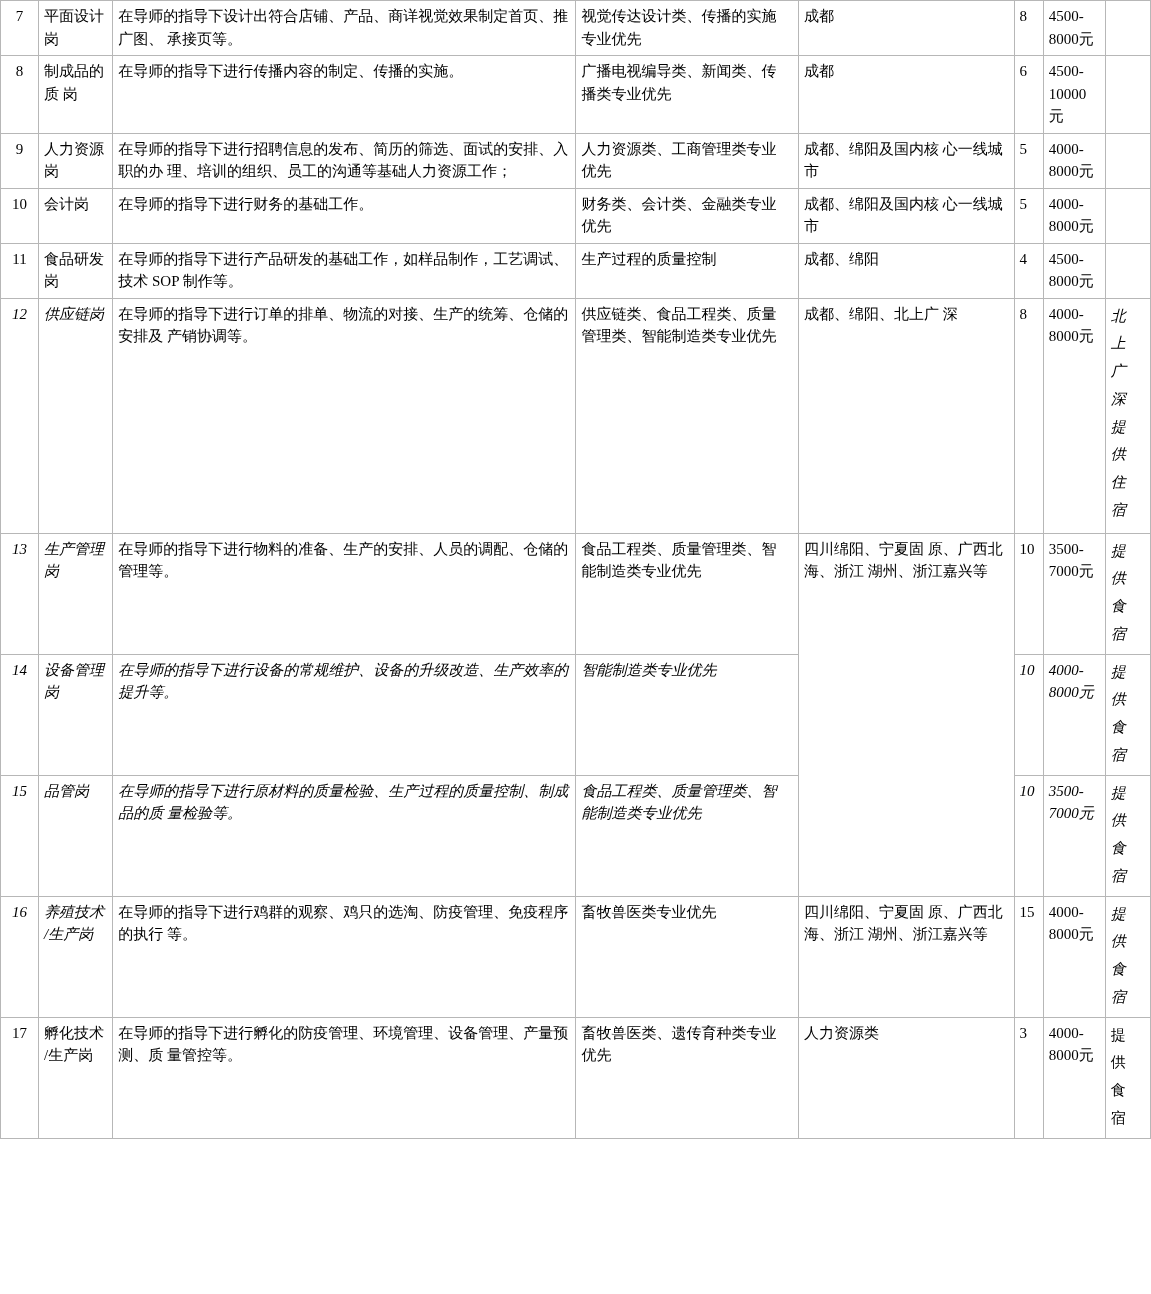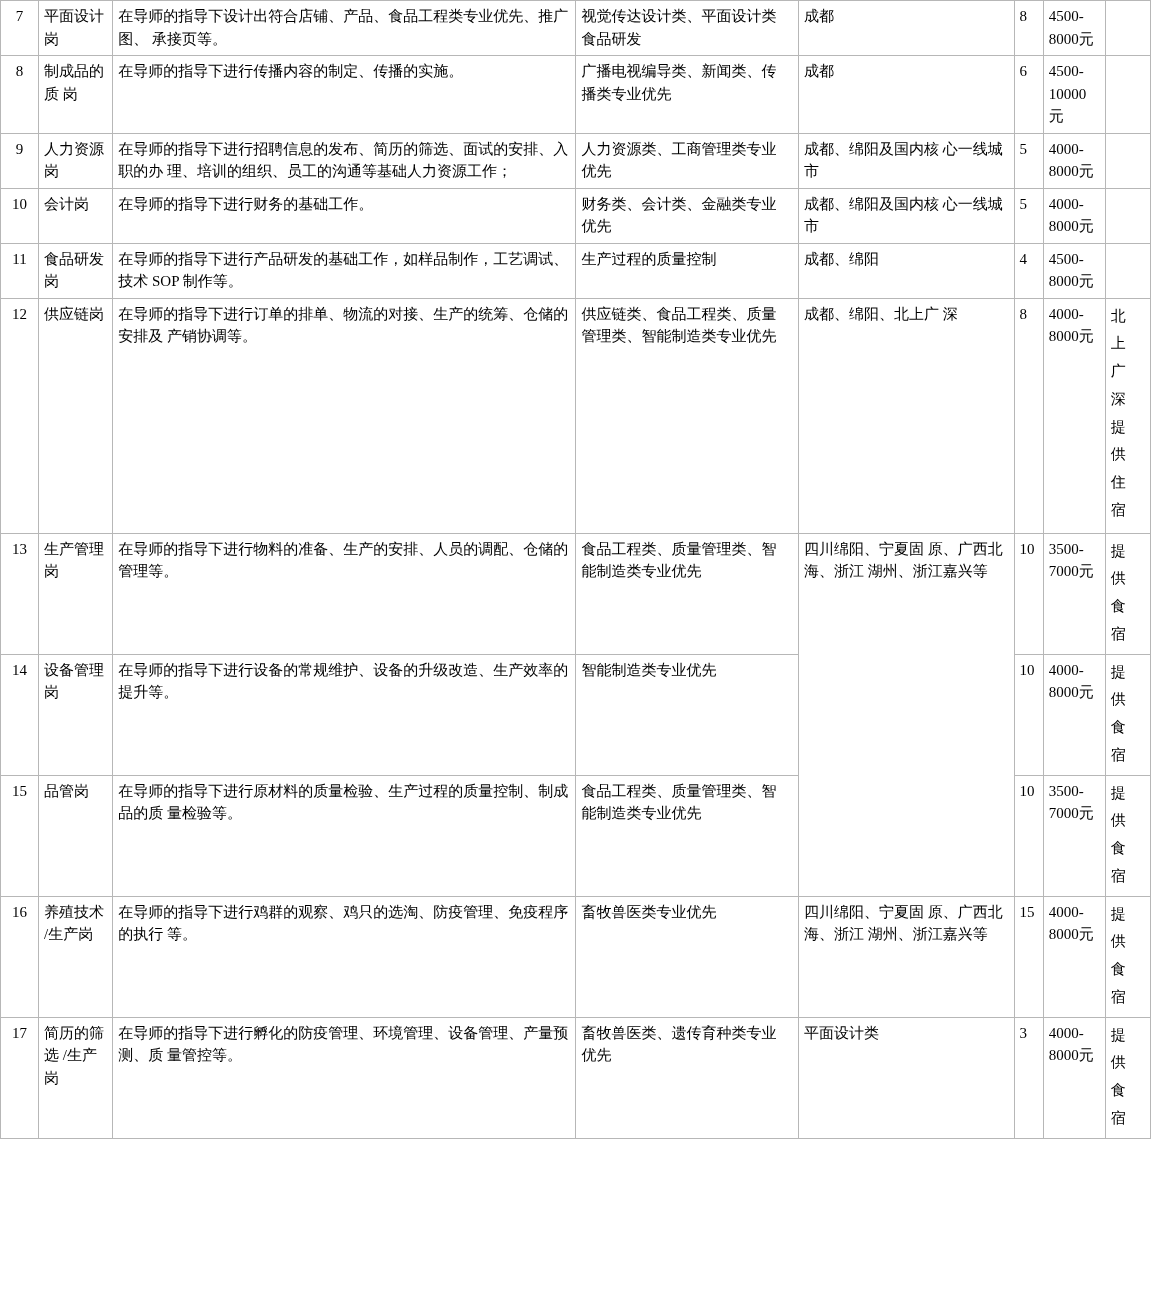--- a/index.html
+++ b/index.html
@@ -60,21 +60,21 @@
   td.salary {
     padding-left: 3px;
     padding-right: 2px;
   }
   td.note {
     padding-left: 6px;
     padding-right: 4px;
     line-height: 1.85;
     margin-left: 45px;
   }
-  td.vmid { vertical-align: middle; }
+  td.vmid { vertical-align: middle; font-style: italic; }
   td.vcenter-txt { vertical-align: middle; }
 
   
   .note-stack {
     display: block;
     width: 12px;
     word-break: break-all;
   }
 </style>
 </head>
@@ -90,22 +90,22 @@
       <col class="c-city">
       <col class="c-num">
       <col class="c-salary">
       <col class="c-note">
     </colgroup>
     <tbody>
 
       <tr>
         <td class="no">7</td>
         <td class="post">平面设计 岗</td>
-        <td class="duty">在导师的指导下设计出符合店铺、产品、食品工程类专业优先、推广图、 承接页等。</td>
-        <td class="major">视觉传达设计类、平面设计类 食品研发</td>
+        <td class="duty">在导师的指导下设计出符合店铺、产品、商详视觉效果制定首页、推广图、 承接页等。</td>
+        <td class="major">视觉传达设计类、传播的实施 专业优先</td>
         <td class="city">成都</td>
         <td class="num">8</td>
         <td class="salary">4500-8000元</td>
         <td class="note">
           <span class="note-stack"></span>
         </td>
       </tr>
 
       <tr>
         <td class="no">8</td>
@@ -217,24 +217,24 @@
         <td class="city">四川绵阳、宁夏固 原、广西北海、浙江 湖州、浙江嘉兴等</td>
         <td class="num">15</td>
         <td class="salary">4000-8000元</td>
         <td class="note vmid">
           <span class="note-stack">提供食宿</span>
         </td>
       </tr>
 
       <tr style="height:118px">
         <td class="no">17</td>
-        <td class="post">简历的筛选 /生产岗</td>
+        <td class="post">孵化技术 /生产岗</td>
         <td class="duty">在导师的指导下进行孵化的防疫管理、环境管理、设备管理、产量预测、质 量管控等。</td>
         <td class="major">畜牧兽医类、遗传育种类专业 优先</td>
-        <td class="city">平面设计类</td>
+        <td class="city">人力资源类</td>
         <td class="num">3</td>
         <td class="salary">4000-8000元</td>
         <td class="note">
           <span class="note-stack">提供食宿</span>
         </td>
       </tr>
     </tbody>
   </table>
 </div>
 

